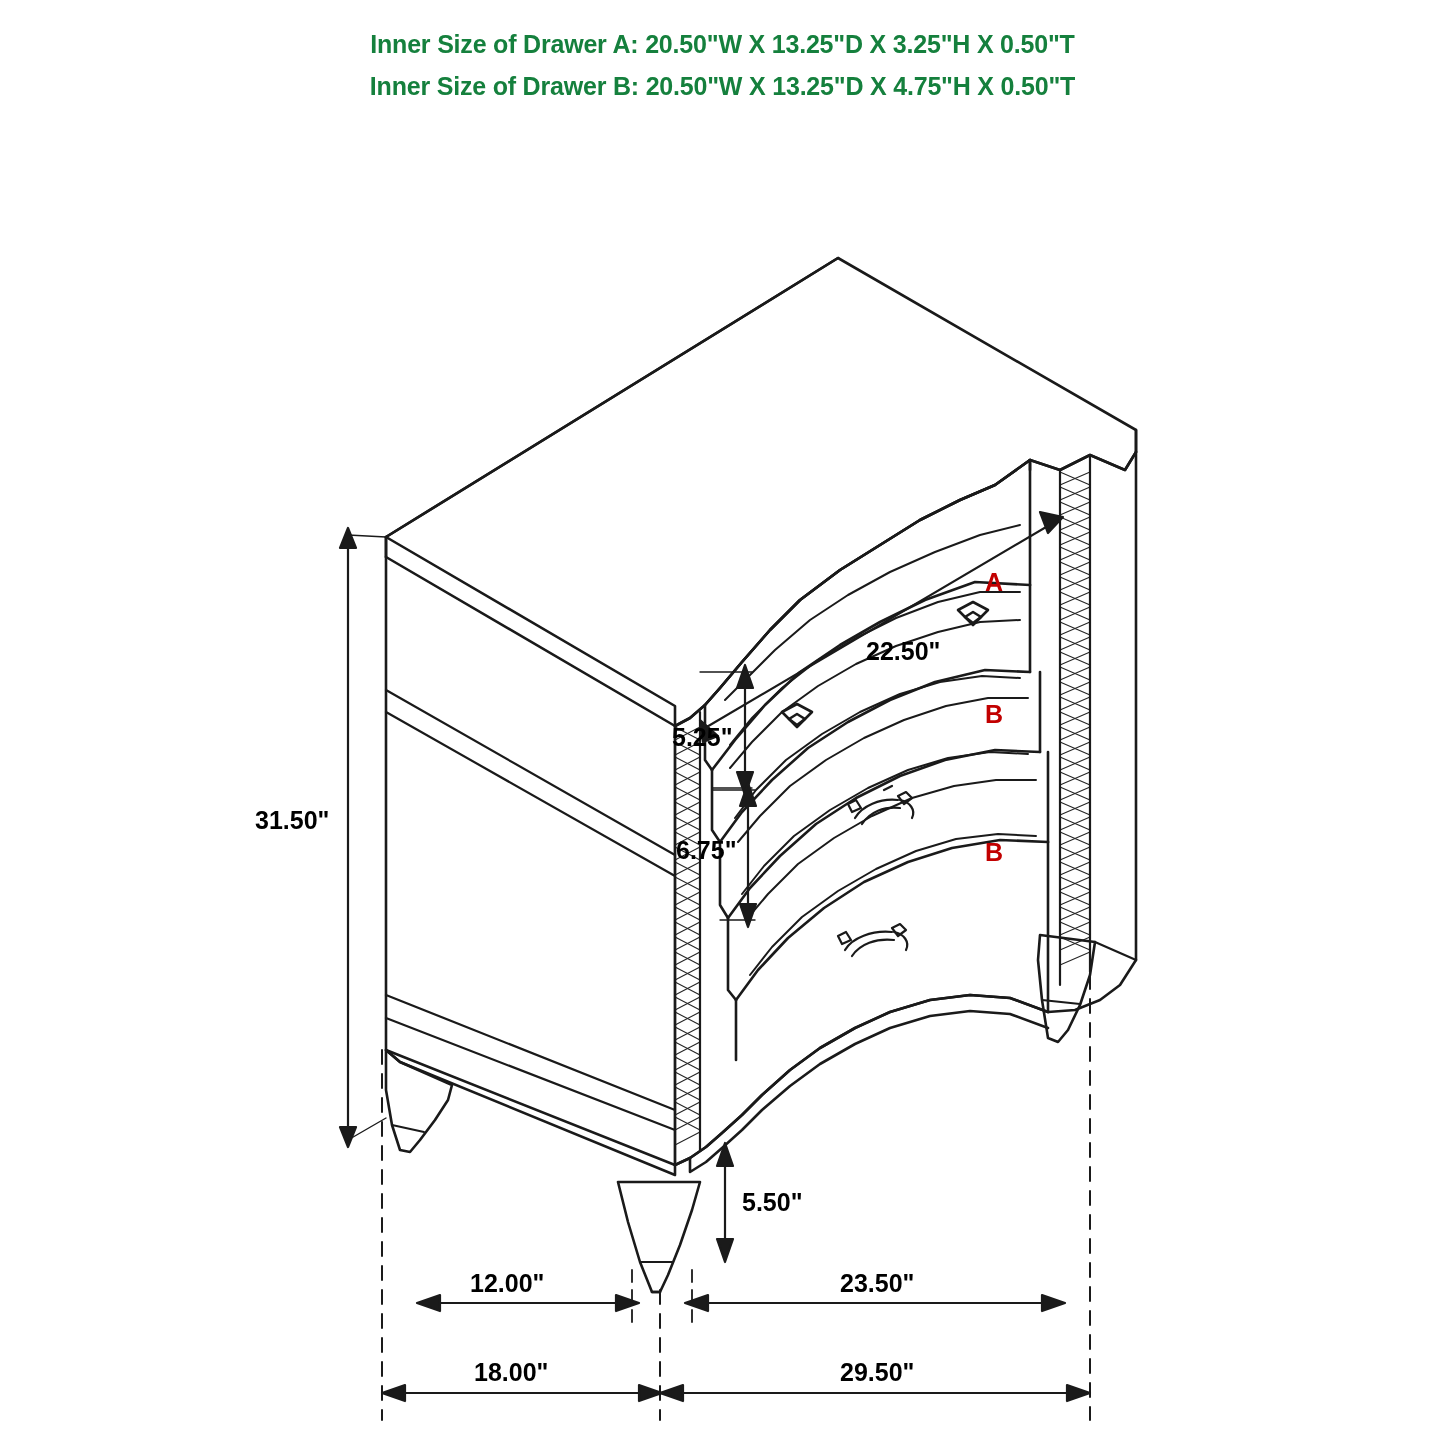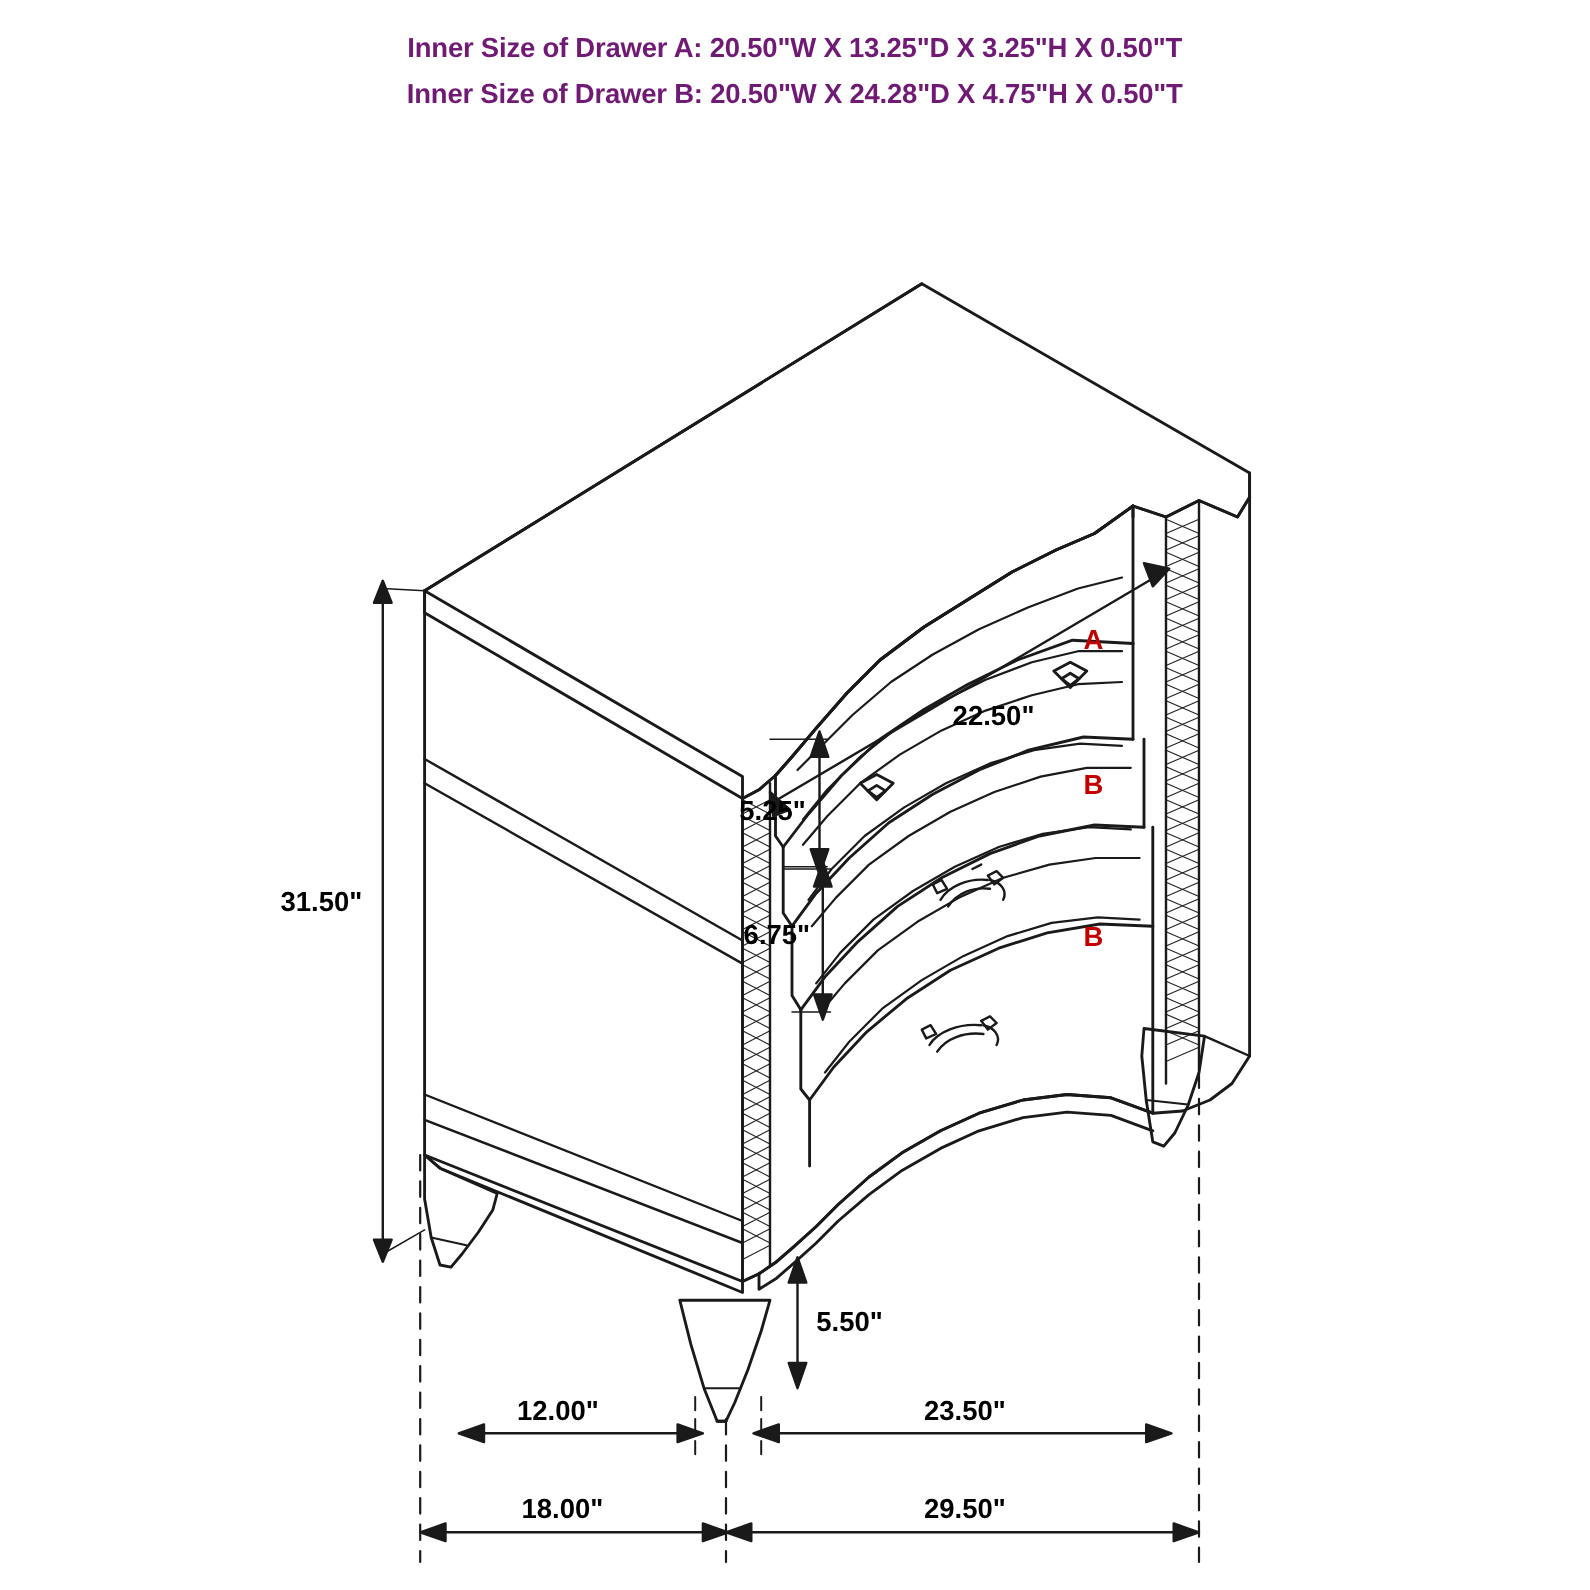--- a/index.html
+++ b/index.html
@@ -20,21 +20,21 @@
     height: 1445px;
   }
   .hdr {
     position: absolute;
     left: 0;
     width: 1445px;
     text-align: center;
     font-weight: bold;
     font-size: 25px;
     letter-spacing: -0.2px;
-    color: #701a75;
+    color: #15803d;
   }
   #hdr1 { top: 30px; }
   #hdr2 { top: 72px; }
 
   #drawing {
     position: absolute;
     left: 0;
     top: 0;
   }
 
@@ -51,21 +51,21 @@
     font-size: 25px;
     color: #c20000;
   }
 </style>
 </head>
 <body>
 
 <div id="stage">
 
   <div class="hdr" id="hdr1">Inner Size of Drawer A: 20.50"W X 13.25"D X 3.25"H X 0.50"T</div>
-  <div class="hdr" id="hdr2">Inner Size of Drawer B: 20.50"W X 24.28"D X 4.75"H X 0.50"T</div>
+  <div class="hdr" id="hdr2">Inner Size of Drawer B: 20.50"W X 13.25"D X 4.75"H X 0.50"T</div>
 
   <svg id="drawing" width="1445" height="1445" viewBox="0 0 1445 1445">
     <g fill="none" stroke="#1a1a1a" stroke-width="2.6" stroke-linejoin="round" stroke-linecap="round">
 
       <g>
         <path d="M838 258 L1136 430 L1136 452 L1125 470
                  L1090 455 L1060 470 L1030 460 L995 485
                  L960 500 L920 520 L880 545 L840 570
                  L800 600 L770 630 L742 662 L720 688
                  L705 705 L690 718 L675 726

